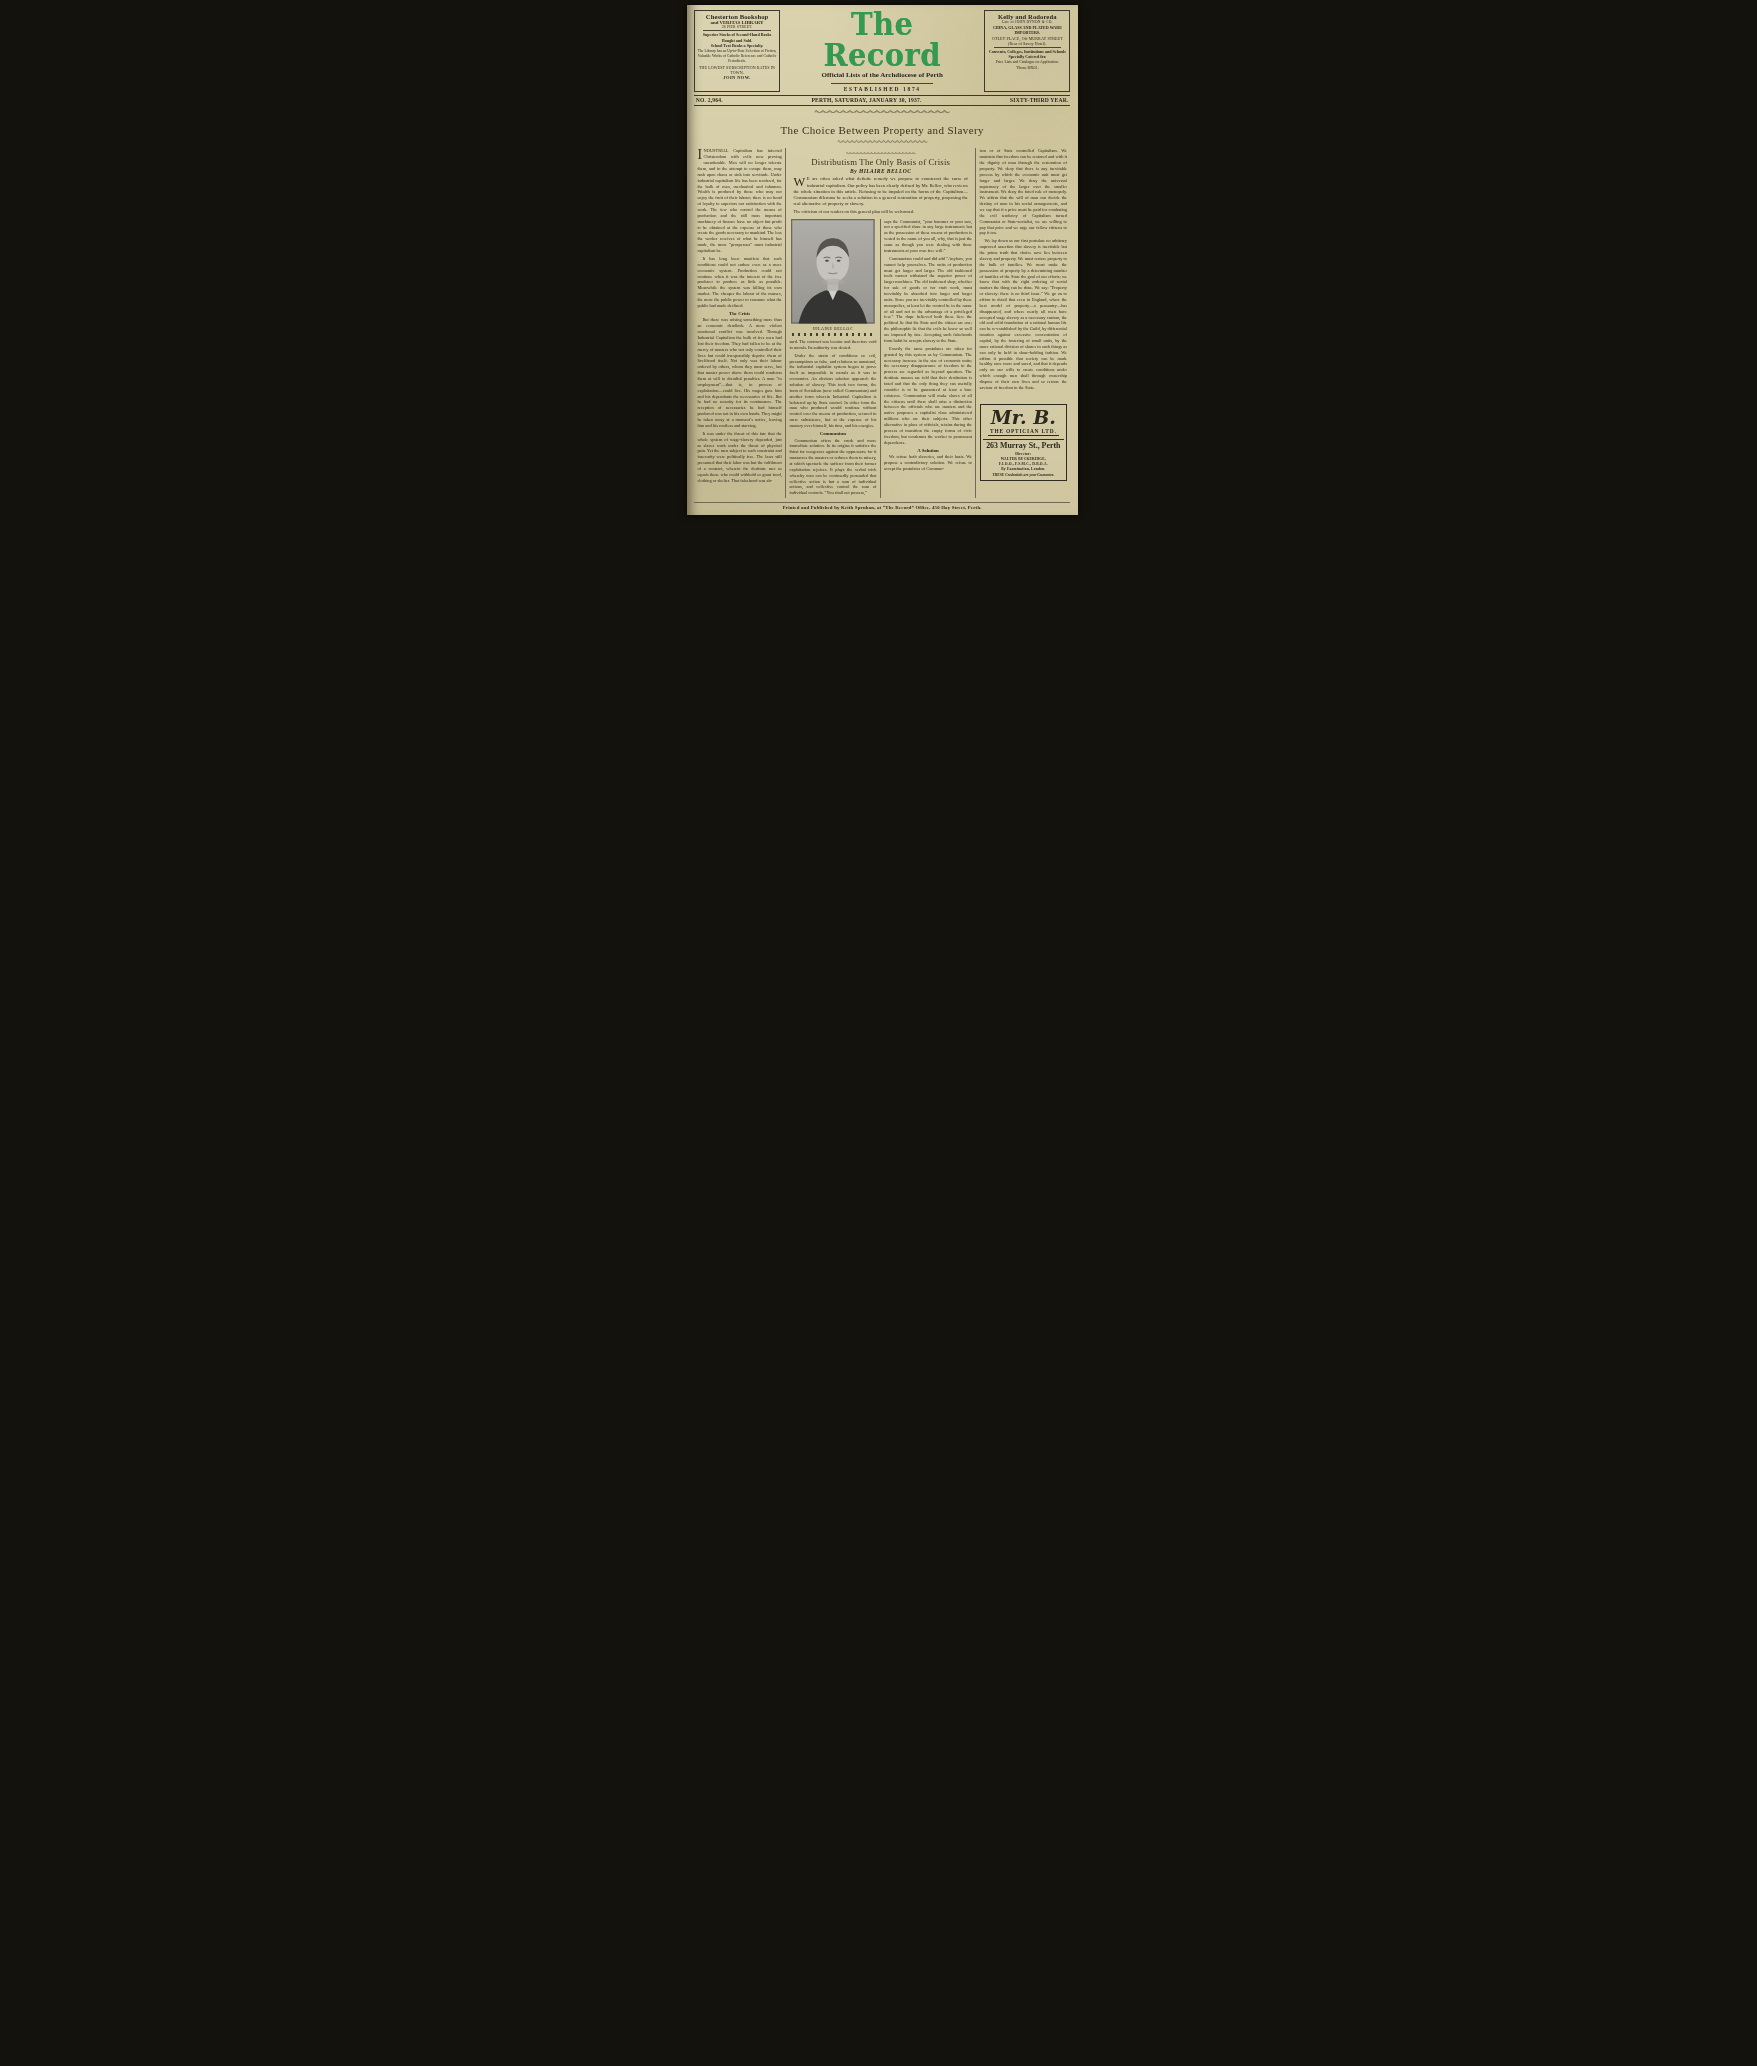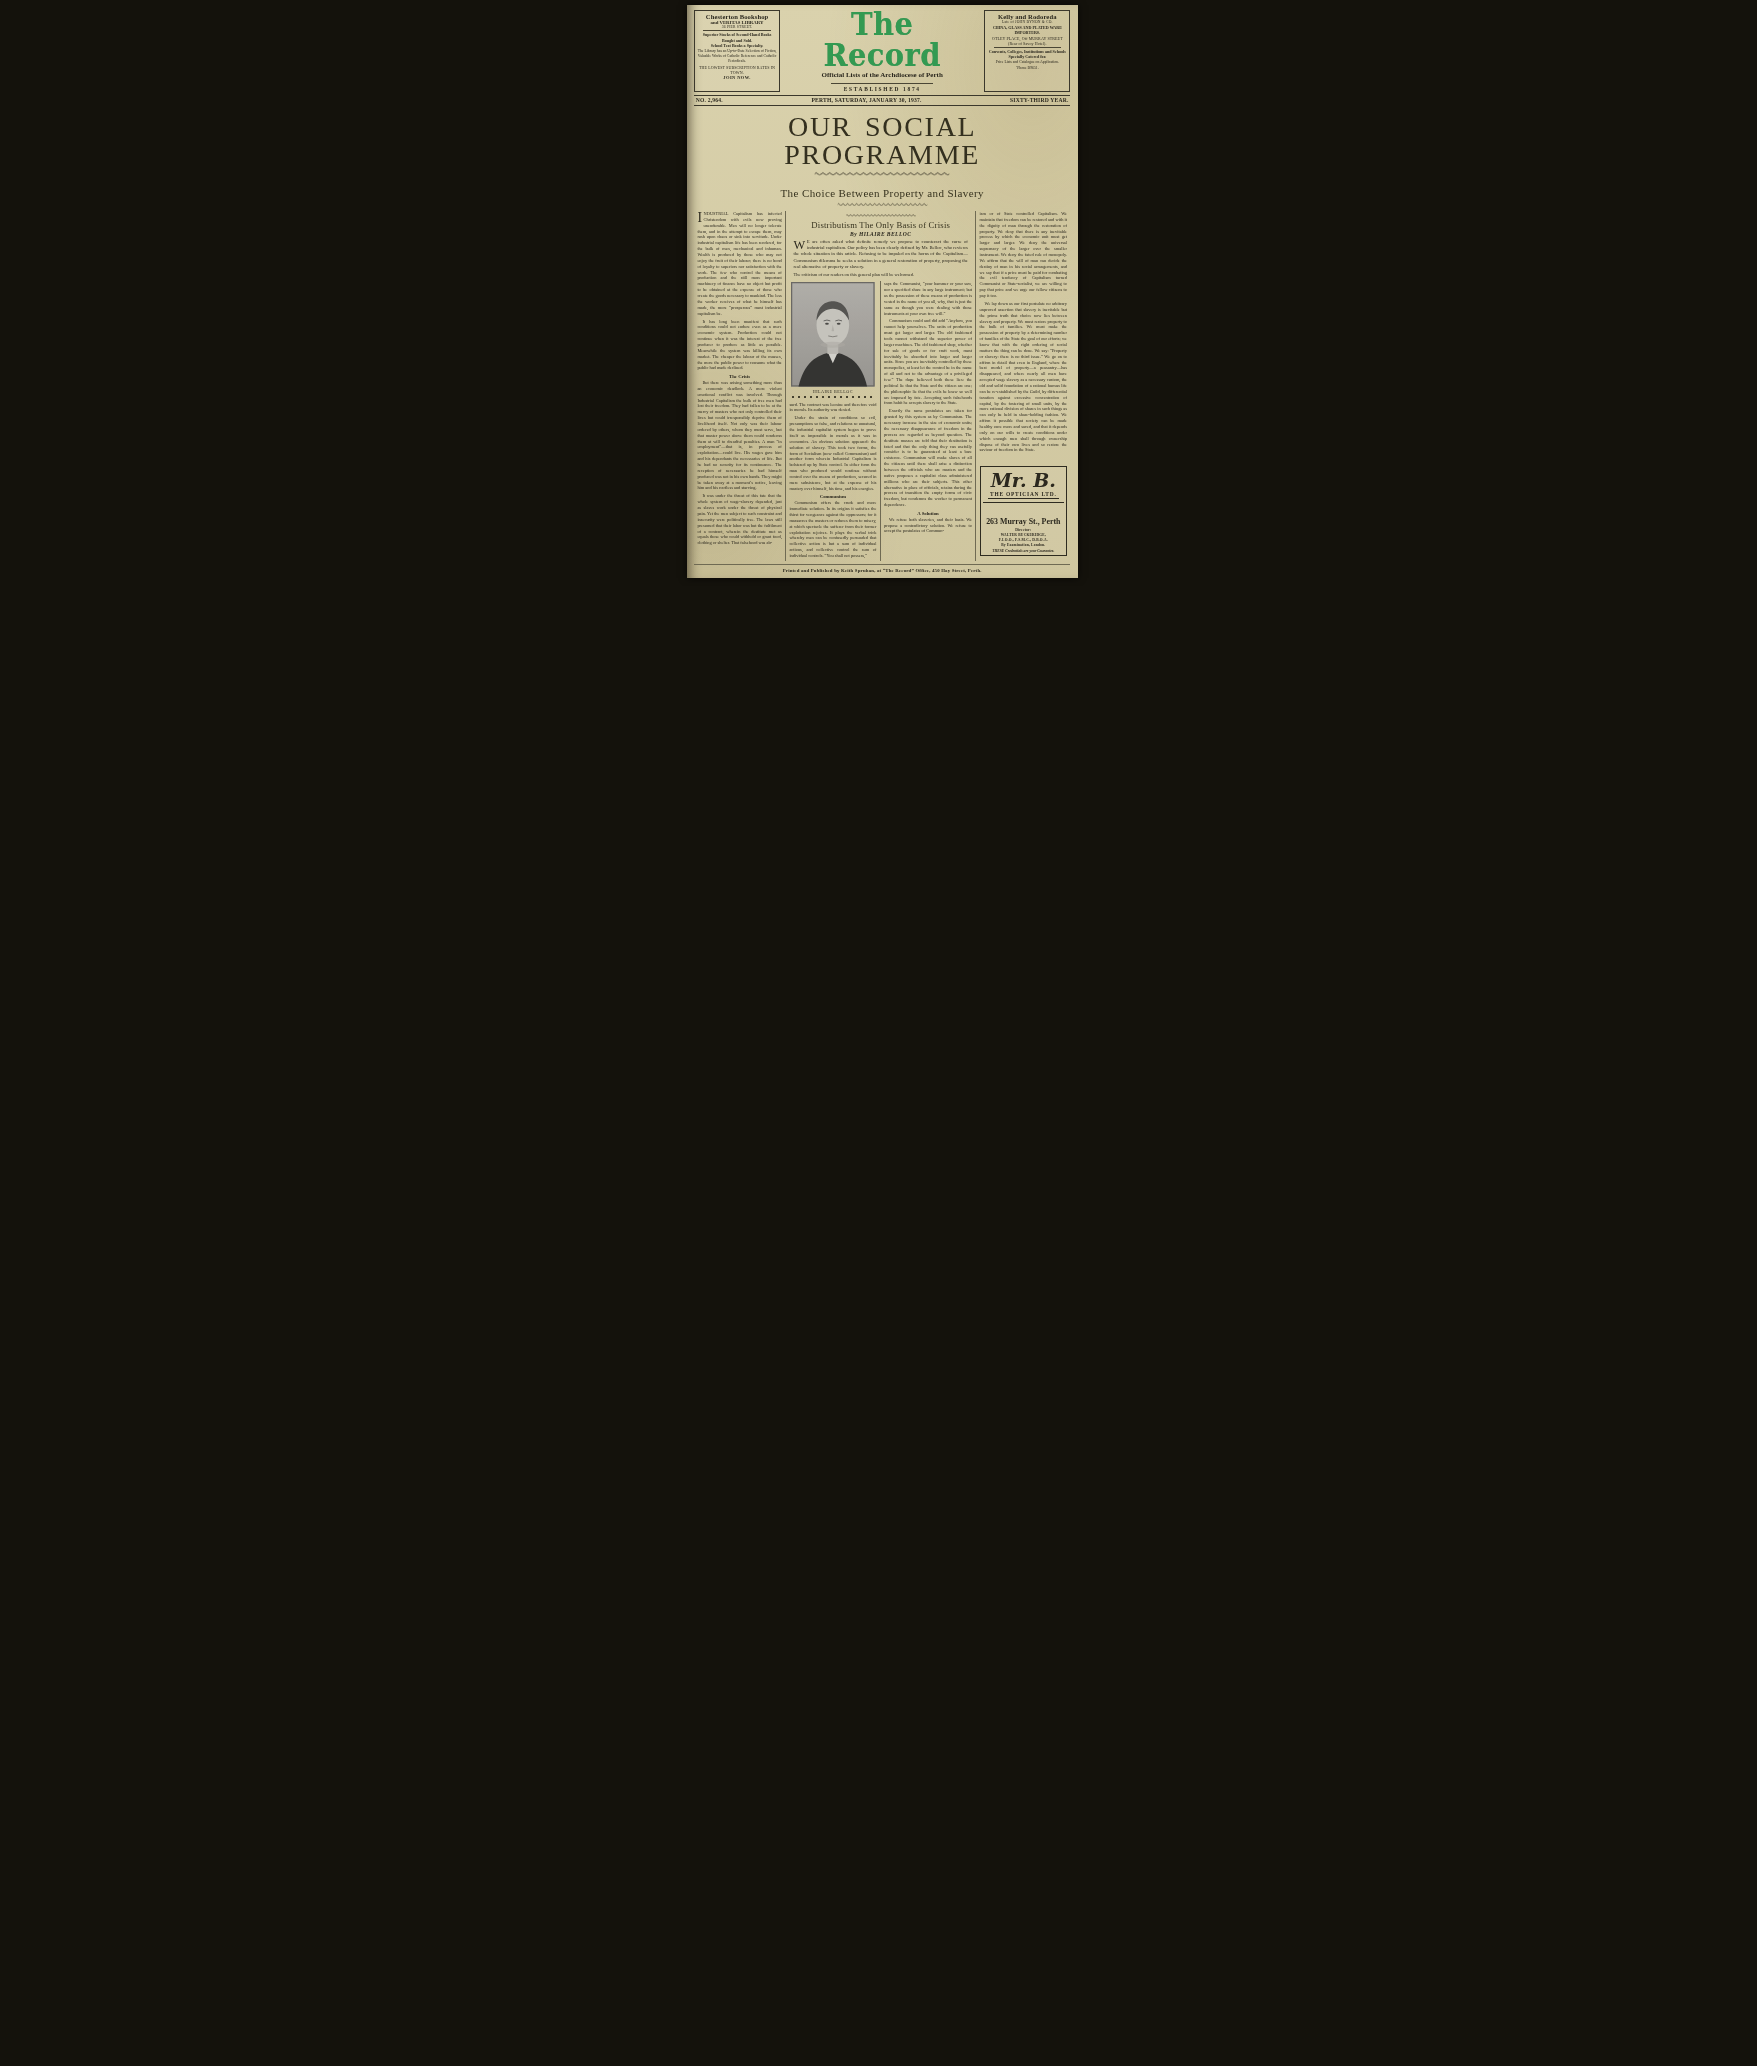--- a/index.html
+++ b/index.html
@@ -66,21 +66,21 @@
   .mcolA{border-right:0.4px solid #6f6a53;padding-right:3.3px;}
   .mcolB{padding-left:3.3px;}
   figure{margin:0.8px 1.7px 1.7px;}
   .portrait{width:100%;height:auto;display:block;filter:saturate(.35) contrast(.95);}
   figcaption{text-align:center;font-size:4.1px;letter-spacing:0.5px;margin-top:2.1px;}
   .ornament{height:2.5px;margin:2.1px 0 3.3px;background:repeating-linear-gradient(90deg,#45412f 0 0.4px,transparent 0.4px 1.2px);}
   
   .optician-ad{border:1.2px solid #2e2b20;margin-top:13px;padding:3.3px 2.5px 2.9px;text-align:center;background:rgba(255,255,255,.05);}
   .opt-brand{font-size:19px;font-weight:bold;font-style:italic;font-family:"DejaVu Serif",serif;line-height:1;}
   .opt-line{font-size:5.4px;font-weight:bold;letter-spacing:0.8px;margin-top:1.2px;border-bottom:0.4px solid #2e2b20;display:inline-block;padding:0 2.5px 0.8px;}
-  .opt-address{font-size:7.9px;font-weight:bold;margin-top:2.9px;border-top:0.4px solid #2e2b20;padding-top:14px;}
+  .opt-address{font-size:7.9px;font-weight:bold;margin-top:2.9px;border-top:0.4px solid #2e2b20;padding-top:1px;}
   .opt-small{font-size:3.6px;font-weight:bold;letter-spacing:0.2px;line-height:1.35;}
   .opt-small.first{margin-top:2.5px;}
   .opt-guarantee{font-size:3.7px;font-weight:bold;font-style:italic;margin-top:1.2px;}
   
   .imprint{border-top:0.4px solid #6f6a53;margin-top:3.3px;padding:2.5px 0 1.7px;text-align:center;font-size:4.8px;font-weight:bold;letter-spacing:0.2px;}
 </style>
 </head>
 <body>
 
 <svg width="0" height="0" style="position:absolute" aria-hidden="true">
@@ -125,21 +125,20 @@
     </header>
 
     <div class="rule"></div>
 
     <div class="dateline">
       <span>NO. 2,964.</span>
       <span>PERTH, SATURDAY, JANUARY 30, 1937.</span>
       <span>SIXTY-THIRD YEAR.</span>
     </div>
 
-    <h1 class="headline">OUR SOCIAL PROGRAMME</h1>
     <div class="squig-wrap">
       <svg class="squiggle" style="width:136px;height:4.5px" viewBox="0 0 330 11" width="136" height="4.5">
           <use href="#wave"></use>
         </svg>
     </div>
 
     <h2 class="subheadline">The Choice Between Property and Slavery</h2>
     <div class="squig-wrap">
       <svg class="squiggle" style="width:91px;height:4.1px" viewBox="0 0 220 10" width="91" height="4.1">
           <use href="#wave"></use>

